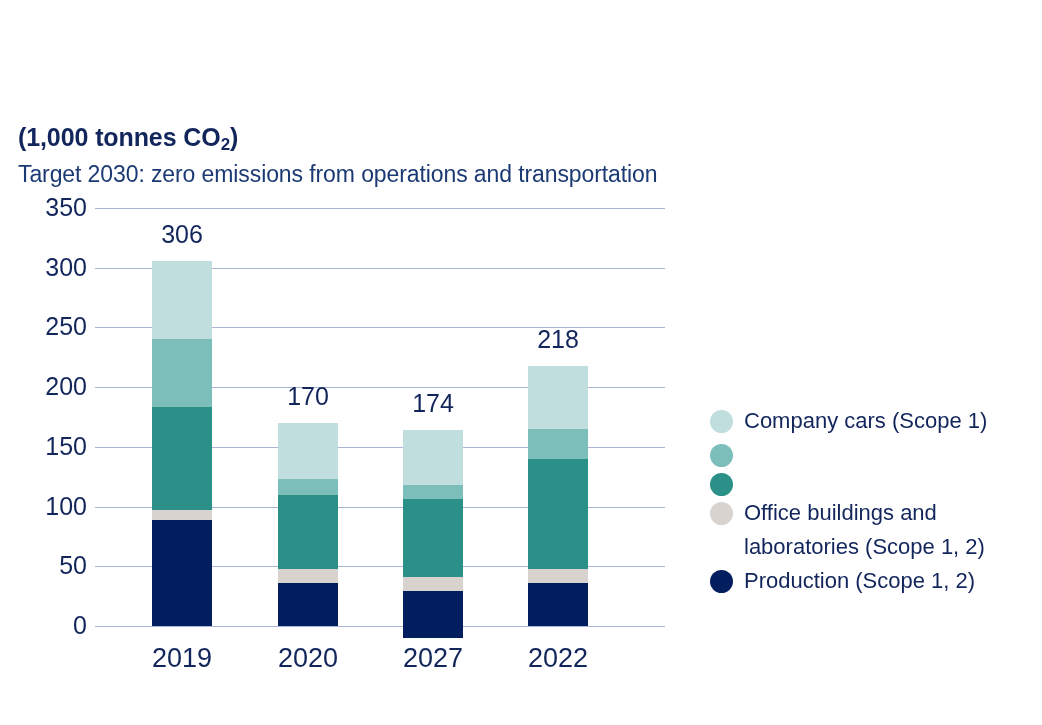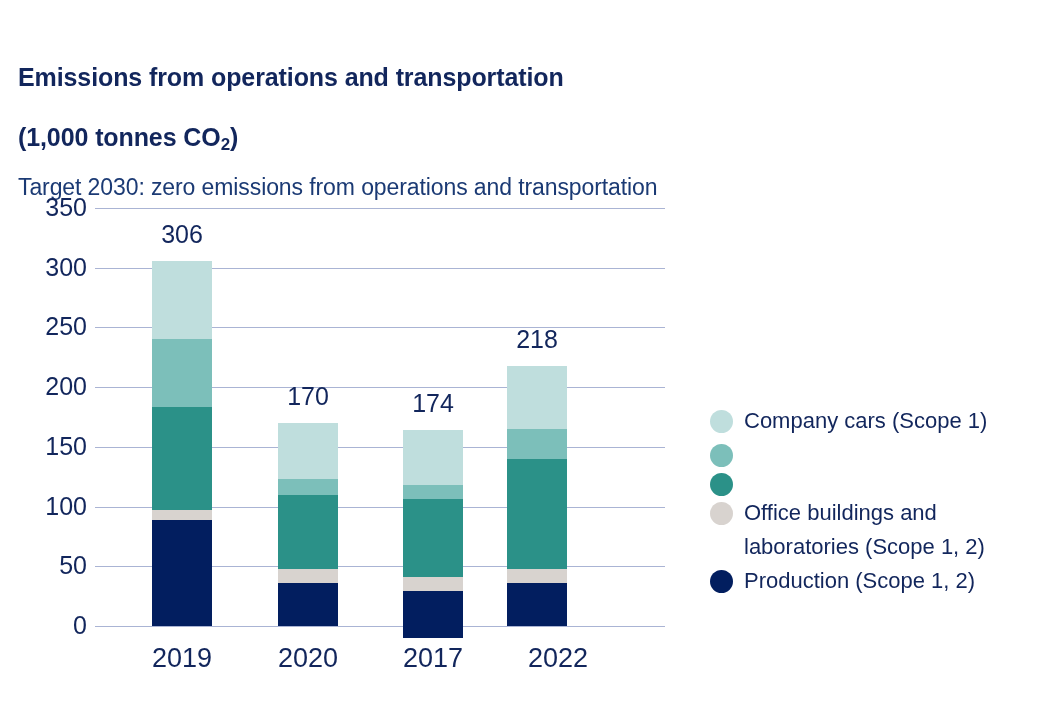--- a/index.html
+++ b/index.html
@@ -35,21 +35,21 @@
     font-size: 17px;
     vertical-align: baseline;
     position: relative;
     top: 4px;
   }
   #chart-subtitle {
     font-size: 23px;
     font-weight: normal;
     line-height: 30px;
     color: #1b3a74;
-    margin-top: 16px;
+    margin-top: 3px;
     letter-spacing: -0.1px;
   }
 
   
   #plot-wrap {
     position: absolute;
     left: 0;
     top: 0;
     width: 1042px;
     height: 725px;
@@ -129,21 +129,21 @@
     line-height: 34px;
     color: #12265c;
     white-space: pre-line;
   }
 </style>
 </head>
 <body>
 
 <div id="title-block">
   <div id="chart-title">
-    <span>Emissions from operations and transportation</span><br>
+    <br>
     <span>(1,000 tonnes CO</span><sub>2</sub><span>)</span>
   </div>
   <div id="chart-subtitle">Target 2030: zero emissions from operations and transportation</div>
 </div>
 
 <div id="plot-wrap">
   <div id="plot-area">
     <div id="gridlines">
         <div class="gridline" style="top: 418px;"></div>
         <div class="gridline" style="top: 358.286px;"></div>
@@ -182,33 +182,33 @@
           <div class="bar-total" style="top: 173.971px;">170</div>
         </div>
         <div class="bar" style="left: 308px; top: 12px; height: 516px;">
           <div class="seg" style="background: rgb(2, 30, 95); top: 371.423px; height: 46.5771px;"></div>
           <div class="seg" style="background: rgb(216, 211, 207); top: 357.091px; height: 14.3314px;"></div>
           <div class="seg" style="background: rgb(43, 145, 136); top: 279.463px; height: 77.6286px;"></div>
           <div class="seg" style="background: rgb(124, 191, 186); top: 265.131px; height: 14.3314px;"></div>
           <div class="seg" style="background: rgb(191, 222, 221); top: 210.194px; height: 54.9371px;"></div>
           <div class="bar-total" style="top: 169.194px;">174</div>
         </div>
-        <div class="bar" style="left: 412px; top: 0px; height: 376px;">
+        <div class="bar" style="left: 433px; top: 0px; height: 376px;">
           <div class="seg" style="background: rgb(2, 30, 95); top: 375.006px; height: 42.9943px;"></div>
           <div class="seg" style="background: rgb(216, 211, 207); top: 360.674px; height: 14.3314px;"></div>
           <div class="seg" style="background: rgb(43, 145, 136); top: 250.8px; height: 109.874px;"></div>
           <div class="seg" style="background: rgb(124, 191, 186); top: 220.943px; height: 29.8571px;"></div>
           <div class="seg" style="background: rgb(191, 222, 221); top: 157.646px; height: 63.2971px;"></div>
           <div class="bar-total" style="top: 116.646px;">218</div>
         </div>
       </div>
     <div id="xlabels">
         <div class="xlabel" style="left: 7px; top: 435px;">2019</div>
         <div class="xlabel" style="left: 133px; top: 435px;">2020</div>
-        <div class="xlabel" style="left: 258px; top: 435px;">2017</div>
+        <div class="xlabel" style="left: 258px; top: 435px;">2027</div>
         <div class="xlabel" style="left: 383px; top: 435px;">2022</div>
       </div>
   </div>
 </div>
 
 <div id="legend">
     <div class="legend-item">
       <span class="legend-swatch" style="background: rgb(191, 222, 221);"></span>
       <span class="legend-label">Company cars (Scope 1)</span>
     </div>

